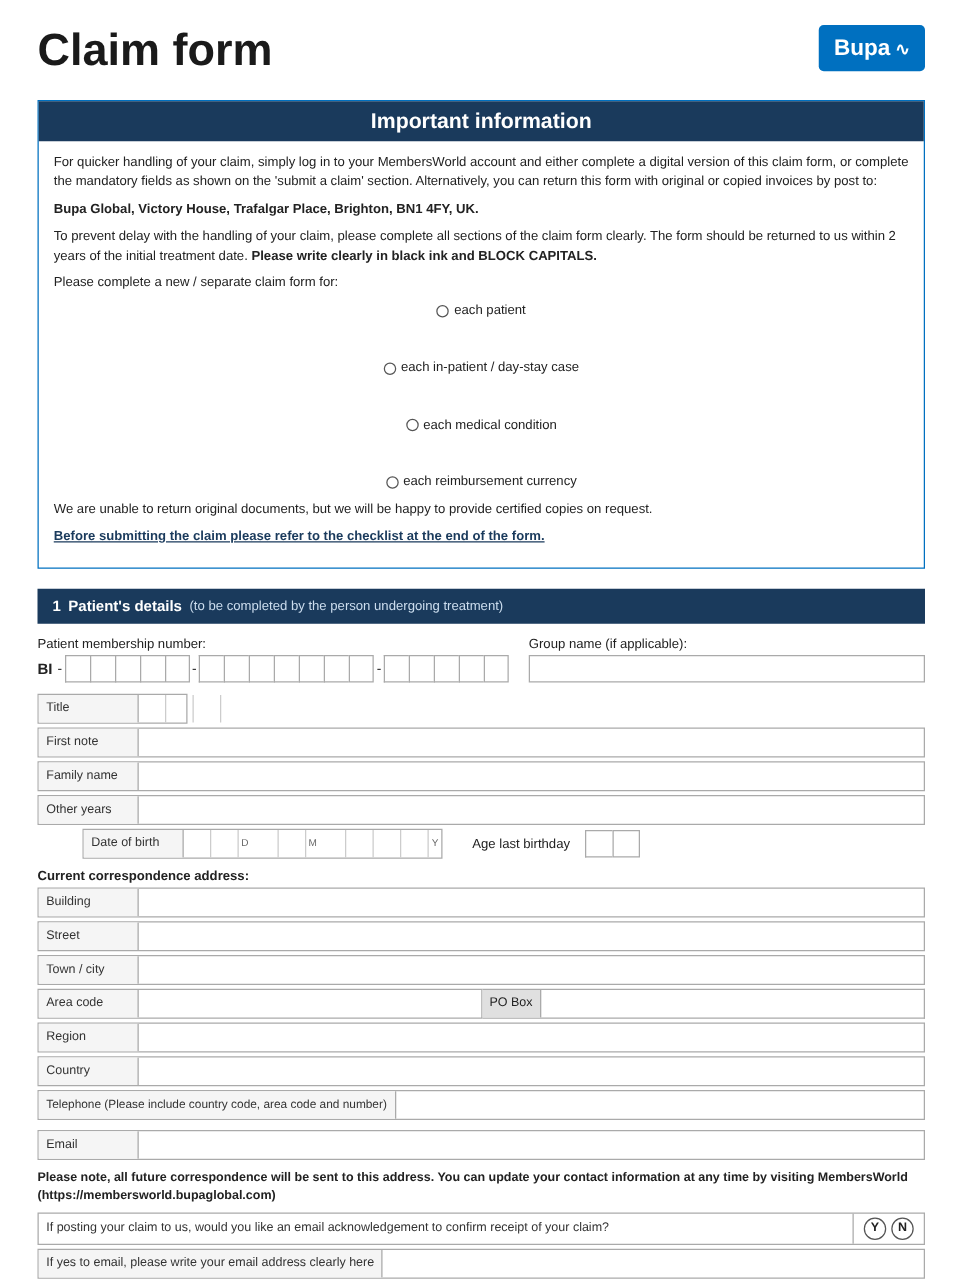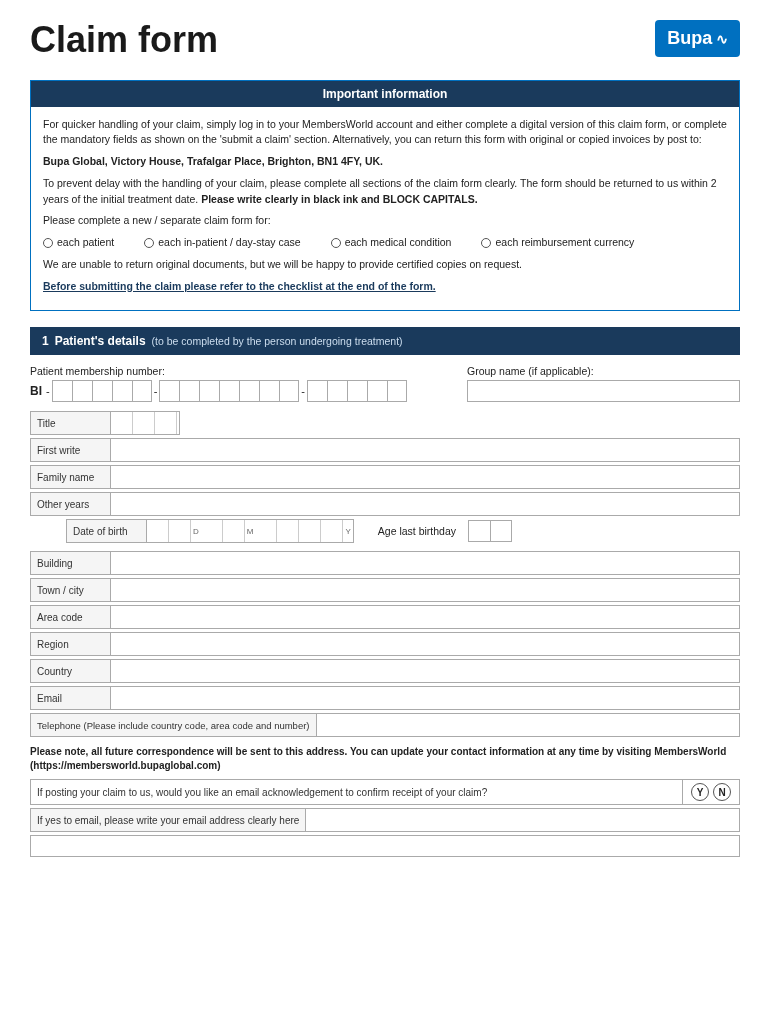--- a/index.html
+++ b/index.html
@@ -47,21 +47,21 @@
     .info-box {
       border: 1.5px solid #0070c0;
       margin-bottom: 16px;
     }
     .info-box-header {
       background-color: #1a3a5c;
       color: white;
       text-align: center;
       font-weight: bold;
       padding: 6px;
-      font-size: 12px;
+      font-size: 17px;
     }
     .info-box-body {
       padding: 10px 12px;
       font-size: 10.5px;
       line-height: 1.5;
       color: #222;
     }
     .info-box-body p {
       margin-bottom: 6px;
     }
@@ -72,20 +72,21 @@
       font-weight: bold;
       text-decoration: underline;
       color: #1a3a5c;
     }
     .radio-options {
       display: flex;
       gap: 30px;
       margin: 6px 0;
       font-size: 10.5px;
       align-items: center;
+      flex-direction: column;
     }
     .radio-item {
       display: flex;
       align-items: center;
       gap: 4px;
     }
     .radio-circle {
       width: 10px;
       height: 10px;
       border: 1px solid #555;
@@ -181,21 +182,21 @@
       border-right: 1px solid #aaa;
     }
 
     
     .two-col {
       display: flex;
       gap: 16px;
       margin-bottom: 6px;
     }
     .col-left { flex: 1; }
-    .col-right { flex: 1; margin-left: 44px; }
+    .col-right { flex: 1; }
 
     
     .full-input {
       border: 1px solid #aaa;
       height: 22px;
       width: 100%;
       display: flex;
     }
 
     
@@ -338,33 +339,33 @@
       </div>
     </div>
   </div>
   <div class="col-right">
     <div class="field-label">Group name (if applicable):</div>
     <div class="full-input" style="height:22px;"></div>
   </div>
 </div>
 
 <div style="margin-bottom:3px;">
-  <div class="named-row" style="width:150px;">
+  <div class="named-row" style="width:120px;">
     <div class="row-label">Title</div>
     <div class="row-cells">
       <div class="row-cell"></div>
       <div class="row-cell"></div>
       <div class="row-cell"></div>
       <div class="row-cell"></div>
     </div>
   </div>
 </div>
 
 <div class="named-row" style="margin-bottom:3px;">
-  <div class="row-label">First write</div>
+  <div class="row-label">First note</div>
   <div class="row-cells">
     <div class="row-cell" style="width:auto;flex:1;"></div>
   </div>
 </div>
 
 <div class="named-row" style="margin-bottom:3px;">
   <div class="row-label">Family name</div>
   <div class="row-cells">
     <div class="row-cell" style="width:auto;flex:1;"></div>
   </div>
@@ -400,68 +401,79 @@
     </div>
     <span style="margin-left:16px;font-size:10.5px;">Age last birthday</span>
     <div style="display:flex;margin-left:4px;">
       <div style="border:1px solid #aaa;border-right:none;width:22px;height:22px;"></div>
       <div style="border:1px solid #aaa;width:22px;height:22px;"></div>
     </div>
   </div>
 </div>
 
 <div class="address-section">
+  <div class="field-label bold">Current correspondence address:</div>
 
   <div class="named-row" style="margin-bottom:3px;">
     <div class="row-label">Building</div>
     <div class="row-cells">
       <div class="row-cell" style="flex:1;width:auto;"></div>
     </div>
   </div>
 
+  <div class="named-row" style="margin-bottom:3px;">
+    <div class="row-label">Street</div>
+    <div class="row-cells">
+      <div class="row-cell" style="flex:1;width:auto;"></div>
+    </div>
+  </div>
 
   <div class="named-row" style="margin-bottom:3px;">
     <div class="row-label">Town / city</div>
     <div class="row-cells">
       <div class="row-cell" style="flex:1;width:auto;"></div>
     </div>
   </div>
 
   <div style="display:flex;gap:0;margin-bottom:3px;text-align:center;">
     <div class="named-row" style="margin-bottom:0;flex:1;">
       <div class="row-label">Area code</div>
       <div class="row-cells">
         <div class="row-cell" style="flex:1;width:auto;"></div>
       </div>
     </div>
+    <div style="display:flex;flex:1;border:1px solid #aaa;border-left:none;">
+      <div style="background:#e0e0e0;border-right:1px solid #aaa;padding:3px 6px;font-size:10px;display:flex;align-items:center;white-space:nowrap;">PO Box</div>
+      <div style="flex:1;"></div>
+    </div>
   </div>
 
   <div class="named-row" style="margin-bottom:3px;">
     <div class="row-label">Region</div>
     <div class="row-cells">
       <div class="row-cell" style="flex:1;width:auto;"></div>
     </div>
   </div>
 
   <div class="named-row" style="margin-bottom:3px;">
     <div class="row-label">Country</div>
-    <div class="row-cells">
-      <div class="row-cell" style="flex:1;width:auto;"></div>
-    </div>
-  </div>
-
-  <div class="named-row" style="margin-bottom:3px;">
-    <div class="row-label">Email</div>
     <div class="row-cells">
       <div class="row-cell" style="flex:1;width:auto;"></div>
     </div>
   </div>
 
   <div class="named-row" style="margin-bottom:8px;">
     <div class="row-label" style="min-width:200px;white-space:normal;font-size:9.5px;">Telephone (Please include country code, area code and number)</div>
+    <div class="row-cells">
+      <div class="row-cell" style="flex:1;width:auto;"></div>
+    </div>
+  </div>
+
+  <div class="named-row" style="margin-bottom:3px;">
+    <div class="row-label">Email</div>
     <div class="row-cells">
       <div class="row-cell" style="flex:1;width:auto;"></div>
     </div>
   </div>
 </div>
 
 <div class="note-text">
   <strong>Please note, all future correspondence will be sent to this address. You can update your contact information at any time by visiting MembersWorld (https://membersworld.bupaglobal.com)</strong>
 </div>
 

